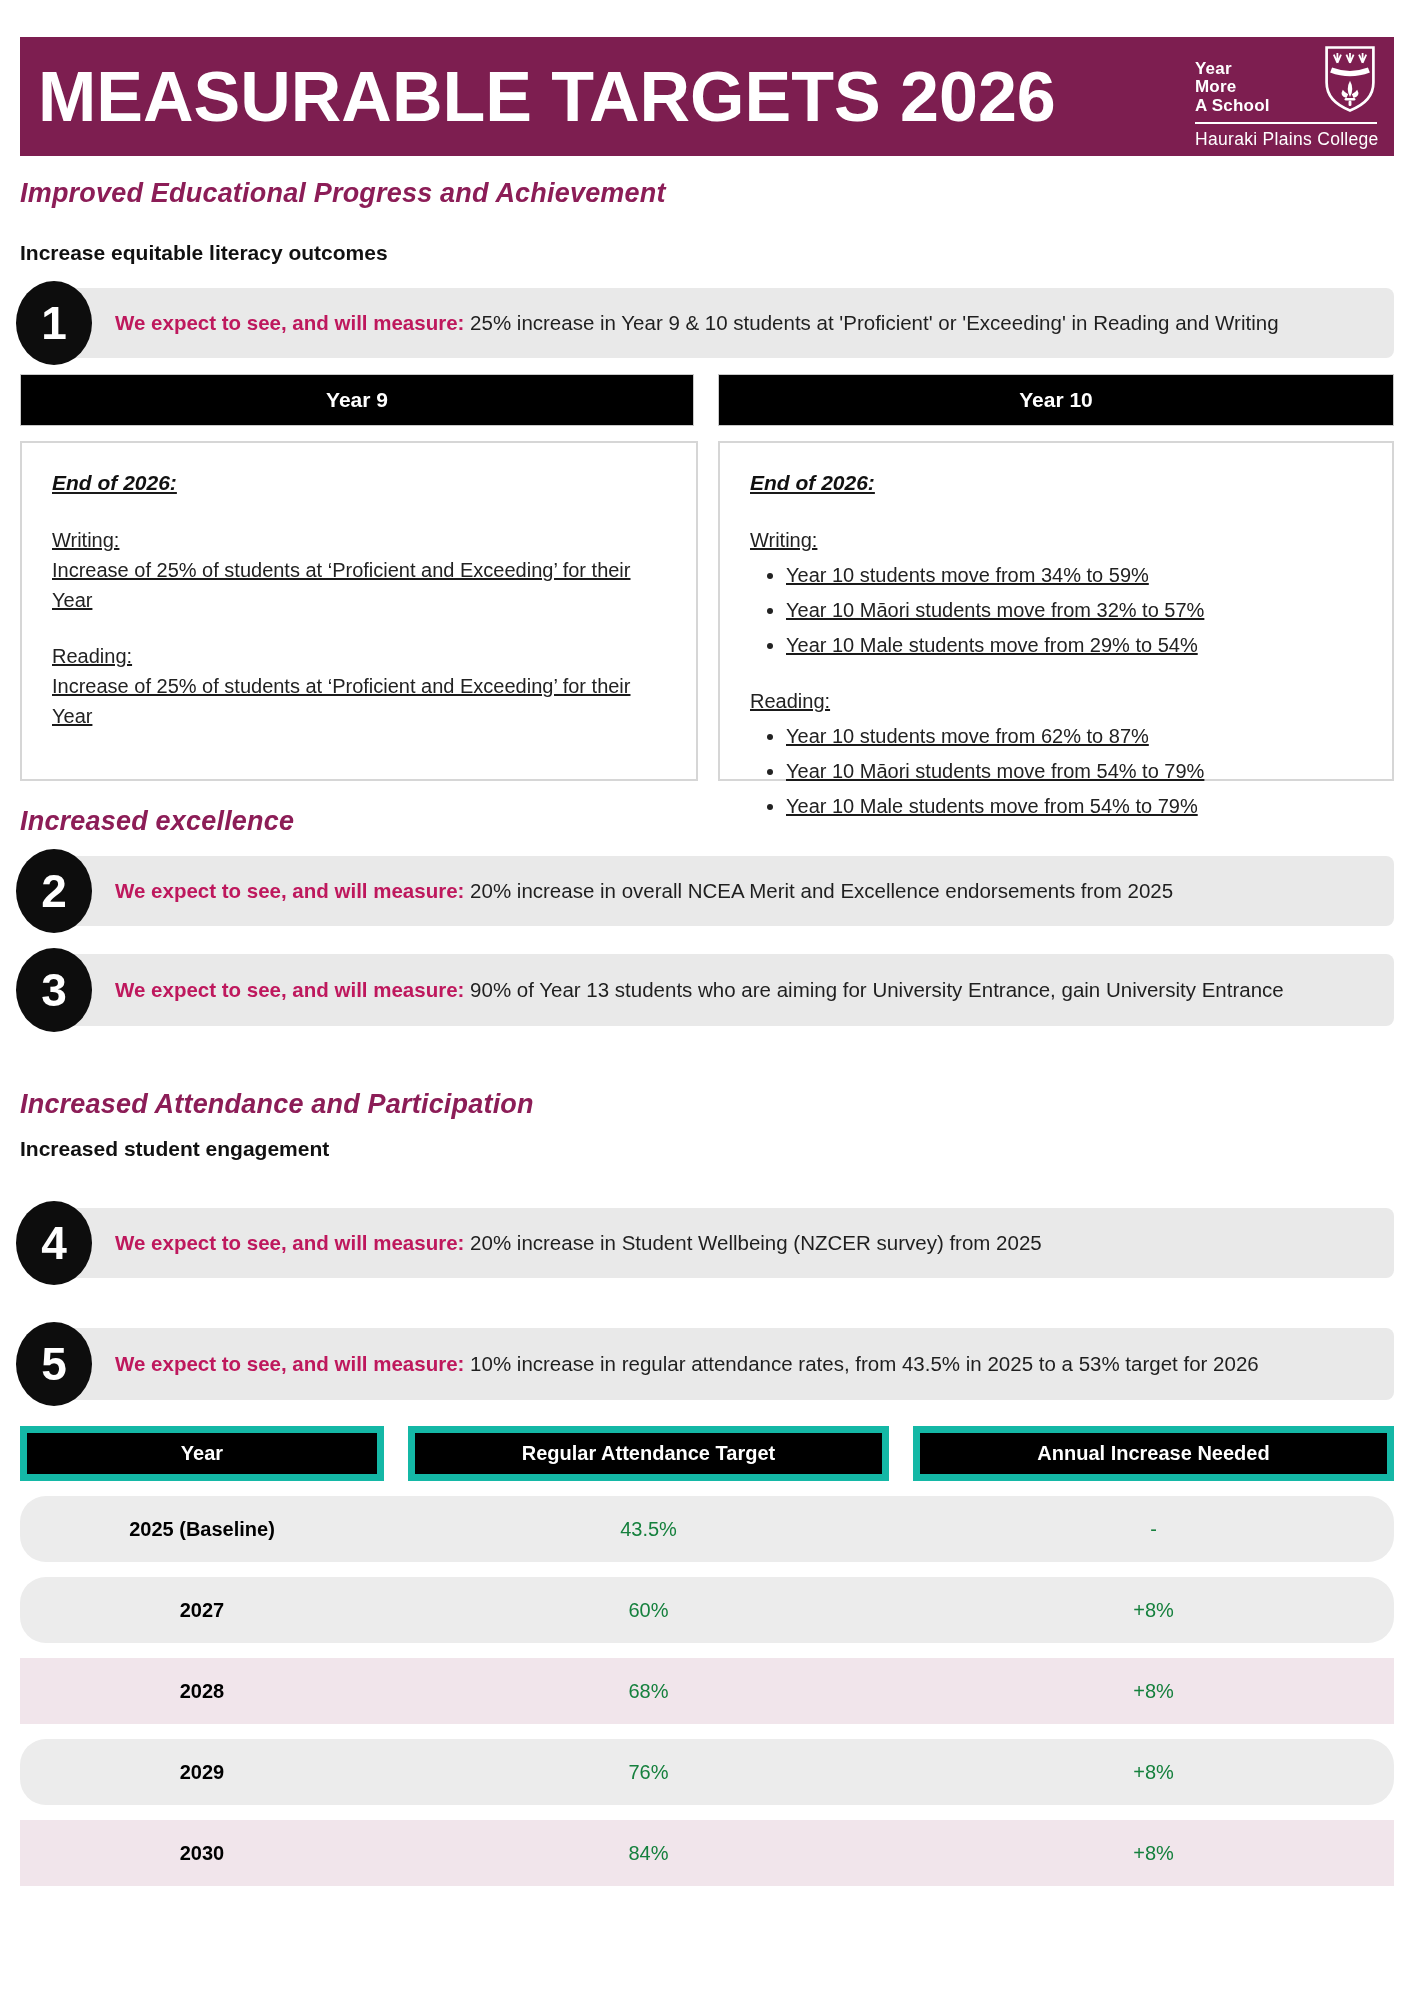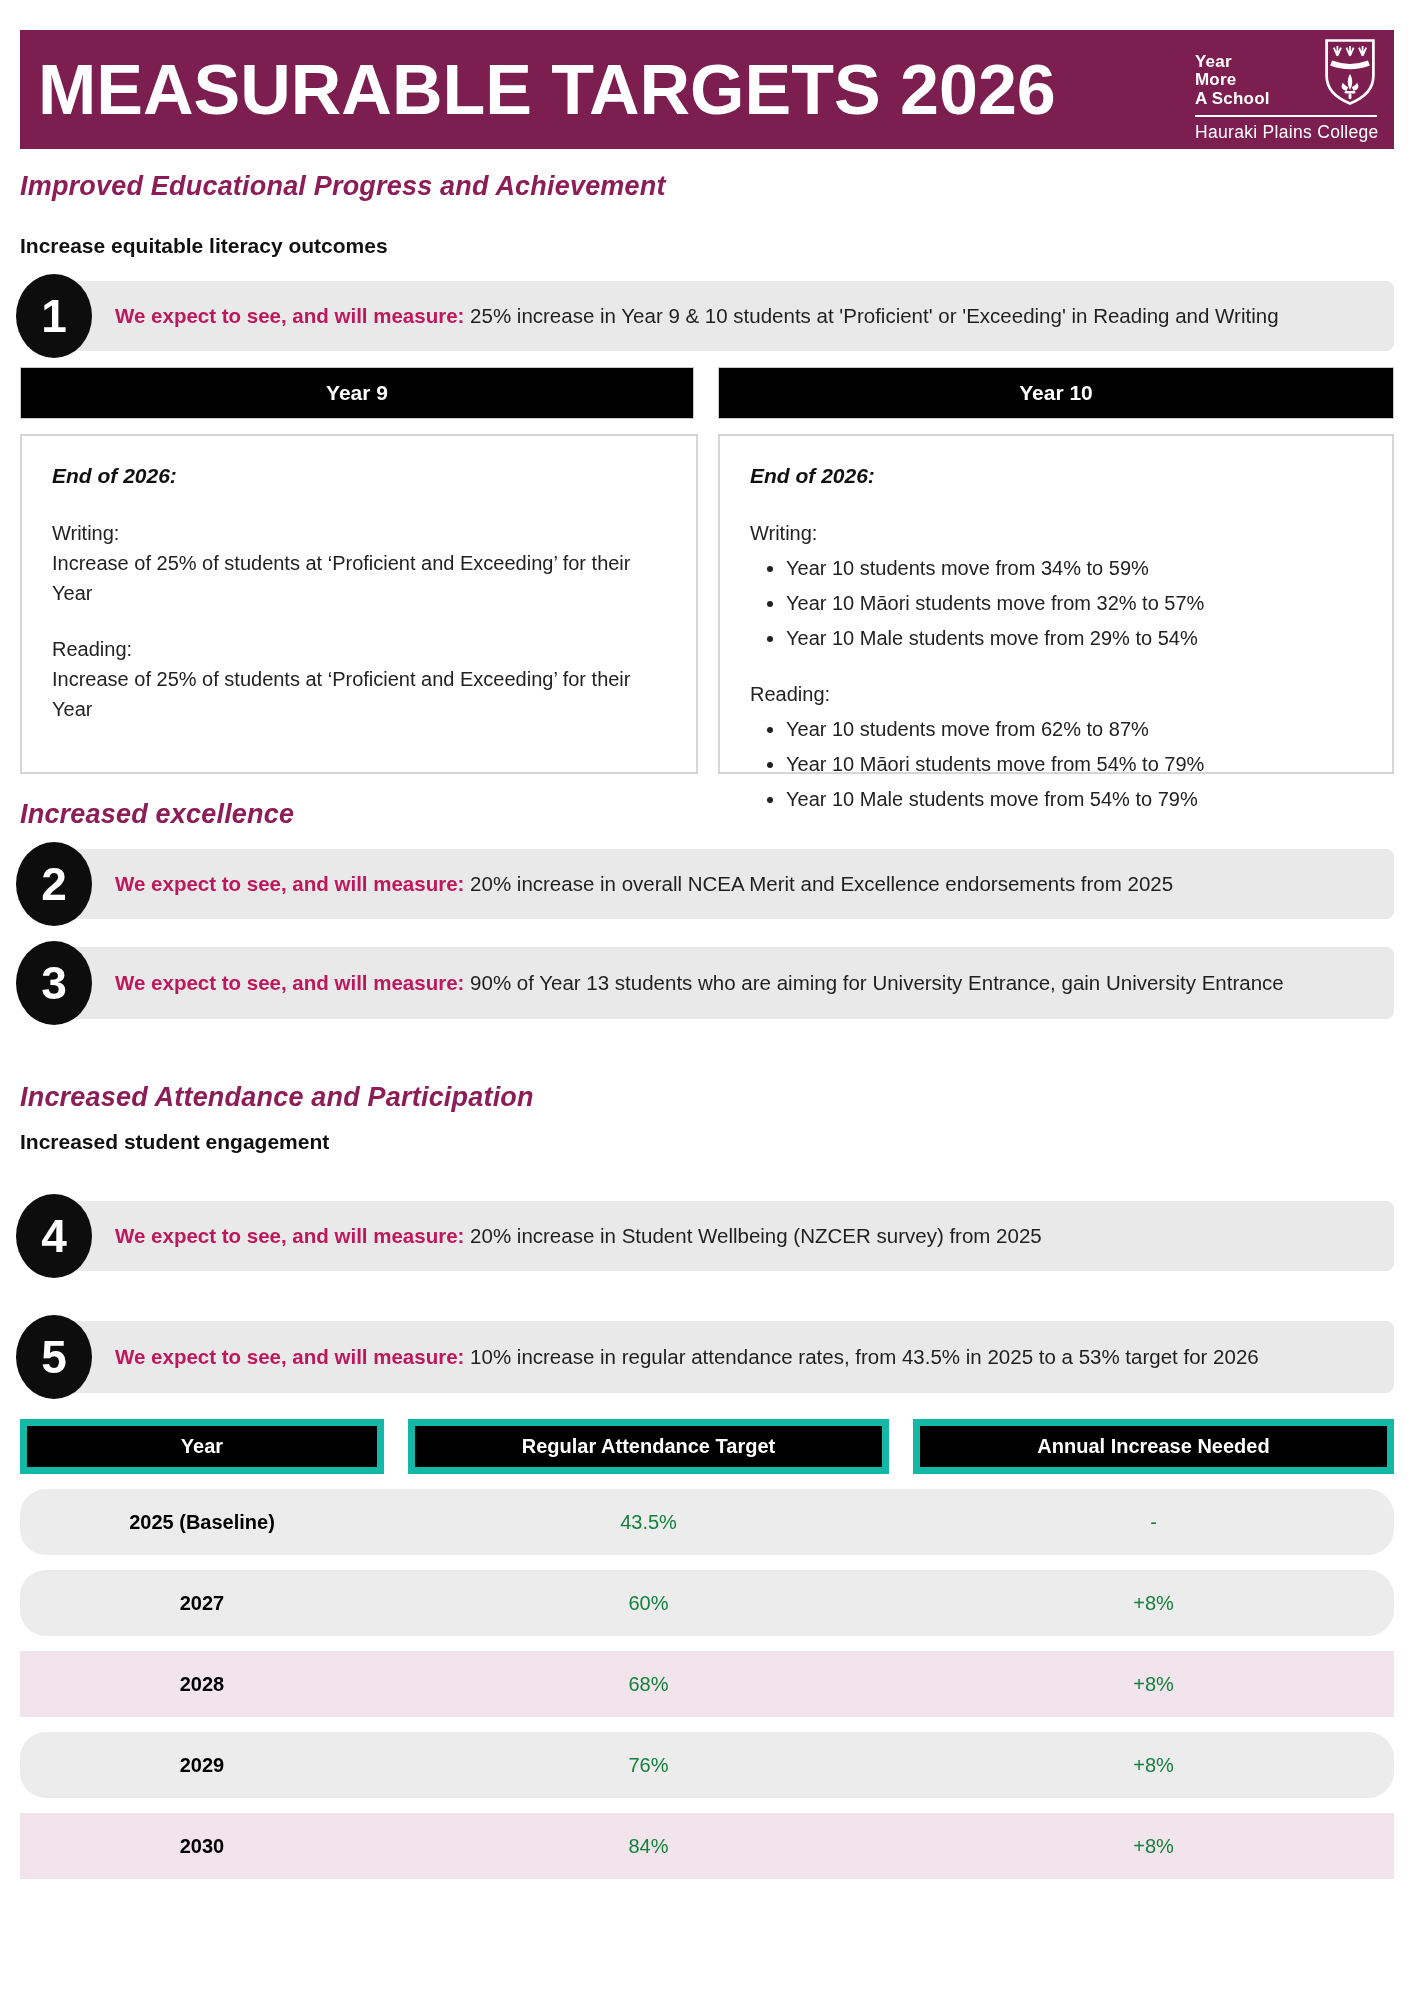--- a/index.html
+++ b/index.html
@@ -1,21 +1,21 @@
 <!DOCTYPE html>
 <html><head>
 <meta charset="utf-8">
 <style>
   * { margin:0; padding:0; box-sizing:border-box; }
   html,body { background:#fff; }
   body {
     width:1414px; min-height:2000px; margin:0 auto;
     font-family:"Liberation Sans", sans-serif; color:#1a1a1a;
   }
-  .page { width:1414px; min-height:2000px; padding:9px 20px; overflow:hidden; }
+  .page { width:1414px; min-height:2000px; padding:16px 20px; overflow:hidden; }
 
   
   .header-bar {
     margin-top:21px; height:119px; background:#7d1e50;
     display:flex; align-items:center; justify-content:space-between;
     padding:0 17px 0 18px;
   }
   .page-title {
     color:#fff; font-size:70px; font-weight:800; letter-spacing:0px;
     white-space:nowrap; line-height:1;
@@ -59,21 +59,21 @@
 
   
   .year-bars { display:flex; gap:24px; margin-top:16px; }
   .year-bar {
     background:#000; color:#fff; font-weight:bold; font-size:21px;
     height:52px; display:flex; align-items:center; justify-content:center;
     border:1px solid #c9c9c9;
   }
   .year-bar.y9 { width:674px; }
   .year-bar.y10 { width:676px; }
-  .year-boxes { display:flex; gap:20px; margin-top:15px; }
+  .year-boxes { display:flex; gap:20px; margin-top:15px;text-decoration:underline; }
   .year-box {
     background:#fff; border:2px solid #d6d6d6; height:340px;
     padding:24px 30px; font-size:20px; line-height:1.5; color:#222;
   }
   .year-box.b9 { width:678px; }
   .year-box.b10 { width:676px; }
   .box-intro { font-weight:bold; font-style:italic; font-size:21px; color:#111; }
   .box-para { margin-top:26px; }
   .box-para .lbl { display:block; }
   .year-box ul { list-style:disc; margin-top:4px; padding-left:36px; }

